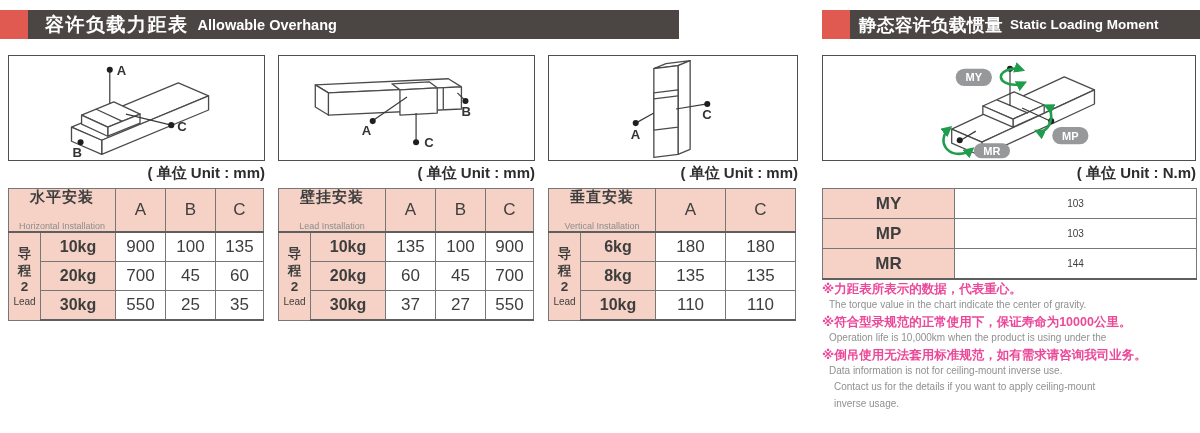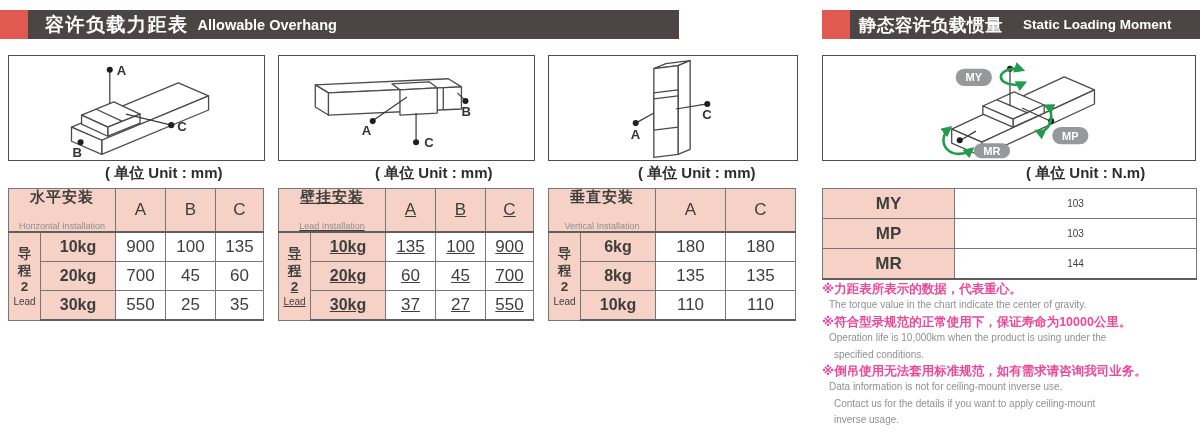--- a/index.html
+++ b/index.html
@@ -8,47 +8,47 @@
     font-family:"Liberation Sans","DejaVu Sans",sans-serif; overflow:hidden;
     color:#3e3e3e;
   }
   
   .sec-hdr { position:absolute; top:10px; height:29px; display:flex; }
   .sec-hdr .accent { width:28px; height:29px; background:#e05a52; flex:none; }
   .sec-hdr .bar { flex:1; background:#4b4543; color:#fff; display:flex; align-items:center; }
   .hdr-left  { left:0; width:679px; }
   .hdr-right { left:822px; width:378px; }
   .hdr-left  .bar { padding-left:17px; gap:9px; }
-  .hdr-right .bar { padding-left:9px;  gap:20px; }
+  .hdr-right .bar { padding-left:9px;  gap:7px; }
   .hdr-zh { font-size:19px; font-weight:bold; letter-spacing:1.5px; white-space:nowrap; }
   .hdr-en { font-size:14.5px; font-weight:bold; white-space:nowrap; }
   .hdr-right .hdr-zh { font-size:17.5px; letter-spacing:0.5px; }
   .hdr-right .hdr-en { font-size:13.5px; }
 
   
   .dbox { position:absolute; top:55px; height:106px; border:1.5px solid #4f4f4f;
           background:#fff; box-sizing:border-box; }
   .dbox svg { width:100%; height:100%; display:block; }
   .box1 { left:8px;   width:257px; }
   .box2 { left:278px; width:257px; }
   .box3 { left:548px; width:250px; }
   .box4 { left:822px; width:374px; }
 
   .unit-label { position:absolute; top:164px; font-size:15px; font-weight:bold;
-                color:#2d2d2d; text-align:left; white-space:nowrap; }
+                color:#2d2d2d; text-align:right; white-space:nowrap; }
   .u1 { left:105px; width:160px; }
   .u2 { left:375px; width:160px; }
   .u3 { left:638px; width:160px; }
   .u4 { left:1026px; width:170px; }
 
   
   table.dtab { position:absolute; top:188px; border-collapse:collapse; table-layout:fixed;
                background:#fff; }
   .t1 { left:8px; }
-  .t2 { left:278px;text-decoration:underline; }
+  .t2 { left:278px; }
   .t3 { left:548px; }
   .tm { left:822px; }
   table.dtab td { border:1px solid #777; text-align:center; vertical-align:middle;
                   padding:0; color:#3e3e3e; overflow:hidden; }
   tr.hrow td { height:30px; background:#f5d2c5; border-bottom-width:2px; border-bottom-color:#5e5e5e; }
   tr.drow td { height:28px; }
   tr.lastrow td { border-bottom-width:2px; border-bottom-color:#5e5e5e; }
   td.pink { background:#f5d2c5; }
   td.open-r { border-right:none; }
   .name-zh { font-size:15px; font-weight:bold; line-height:1.1; letter-spacing:1px; }
@@ -361,20 +361,19 @@
       <td class="mval open-r">144</td>
     </tr>
   </tbody>
     </table>
 
   <div class="notes">
     <div class="note-zh">※力距表所表示的数据，代表重心。</div>
     <div class="note-en">The torque value in the chart indicate the center of gravity.</div>
     <div class="note-zh">※符合型录规范的正常使用下，保证寿命为10000公里。</div>
     <div class="note-en">Operation life is 10,000km when the product is using under the</div>
-    <div class="note-en cont">specified conditions.</div>
     <div class="note-zh">※倒吊使用无法套用标准规范，如有需求请咨询我司业务。</div>
     <div class="note-en">Data information is not for ceiling-mount inverse use.</div>
     <div class="note-en cont">Contact us for the details if you want to apply ceiling-mount</div>
     <div class="note-en cont">inverse usage.</div>
   </div>
 
 </div>
 
 </body></html>

